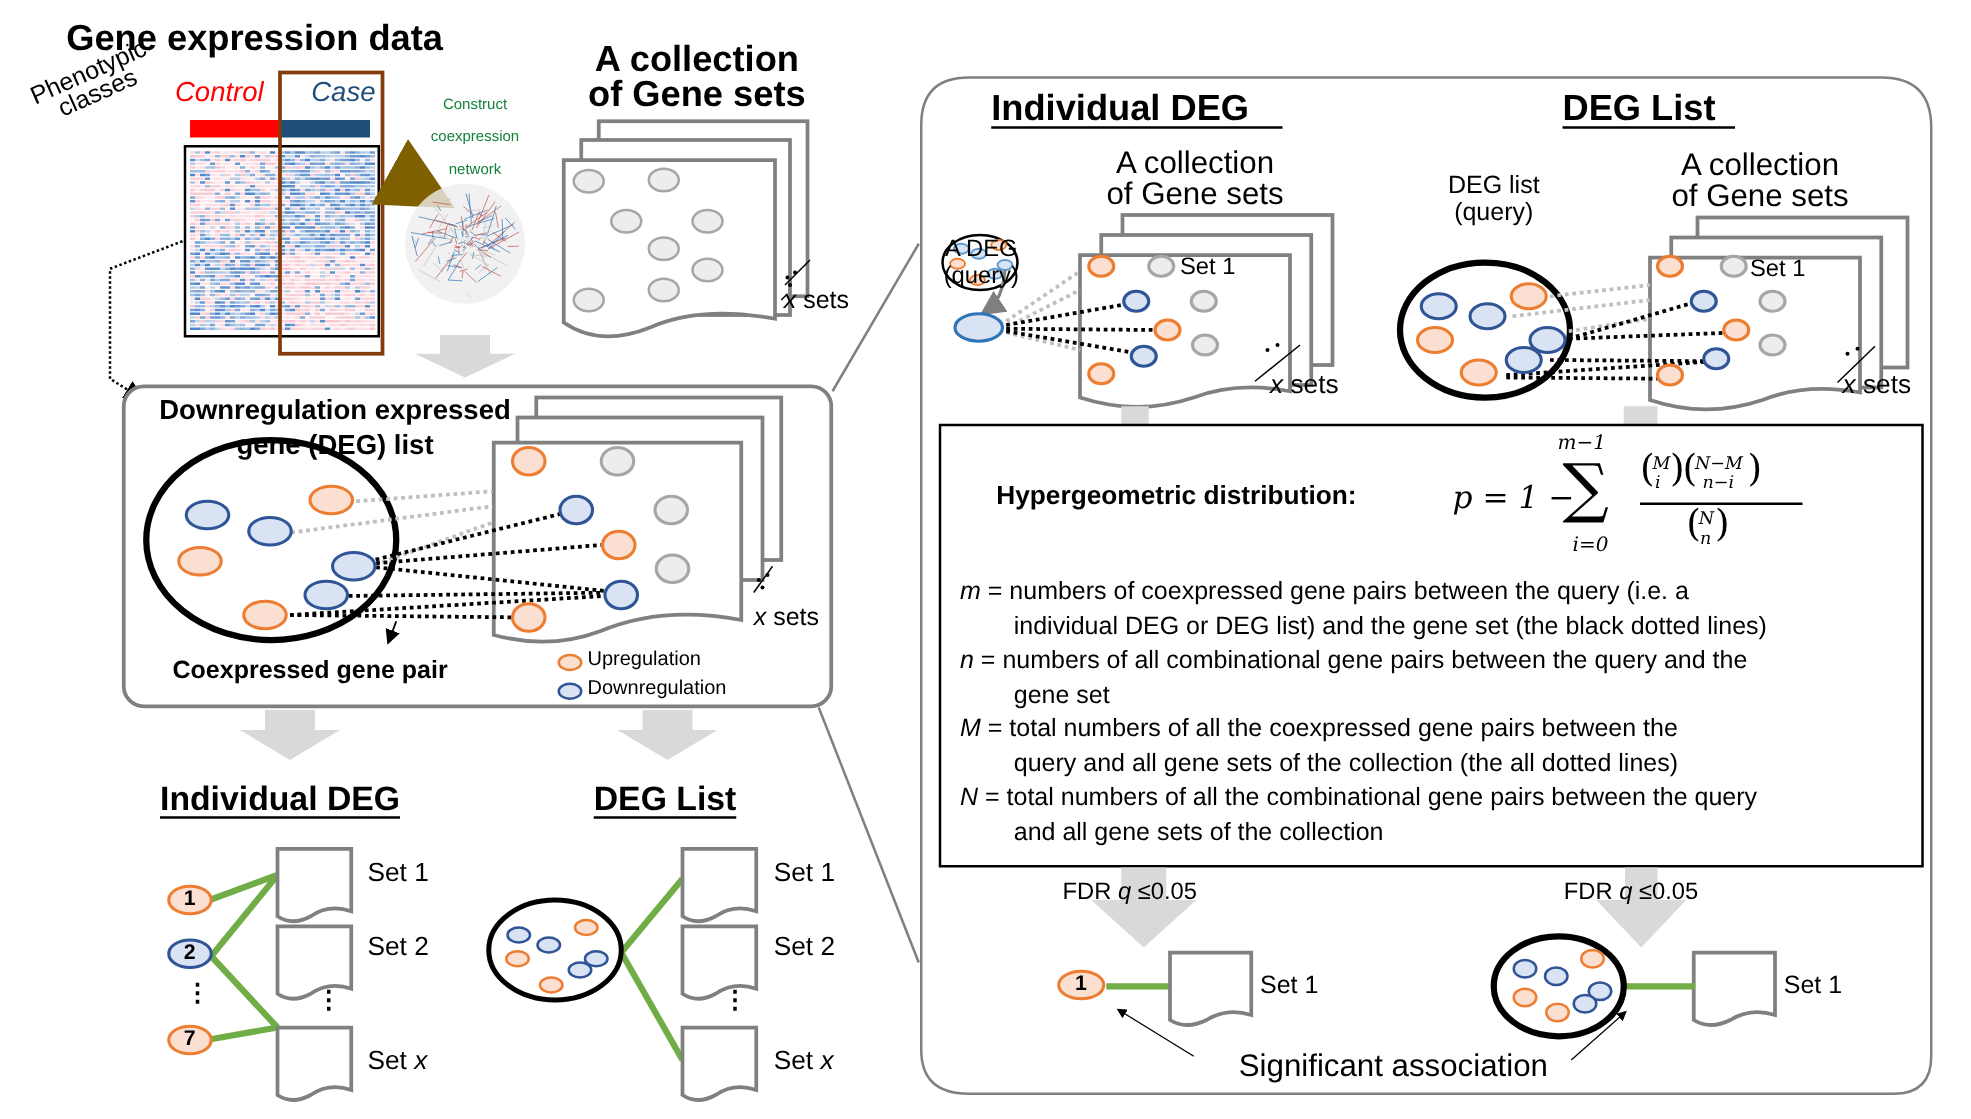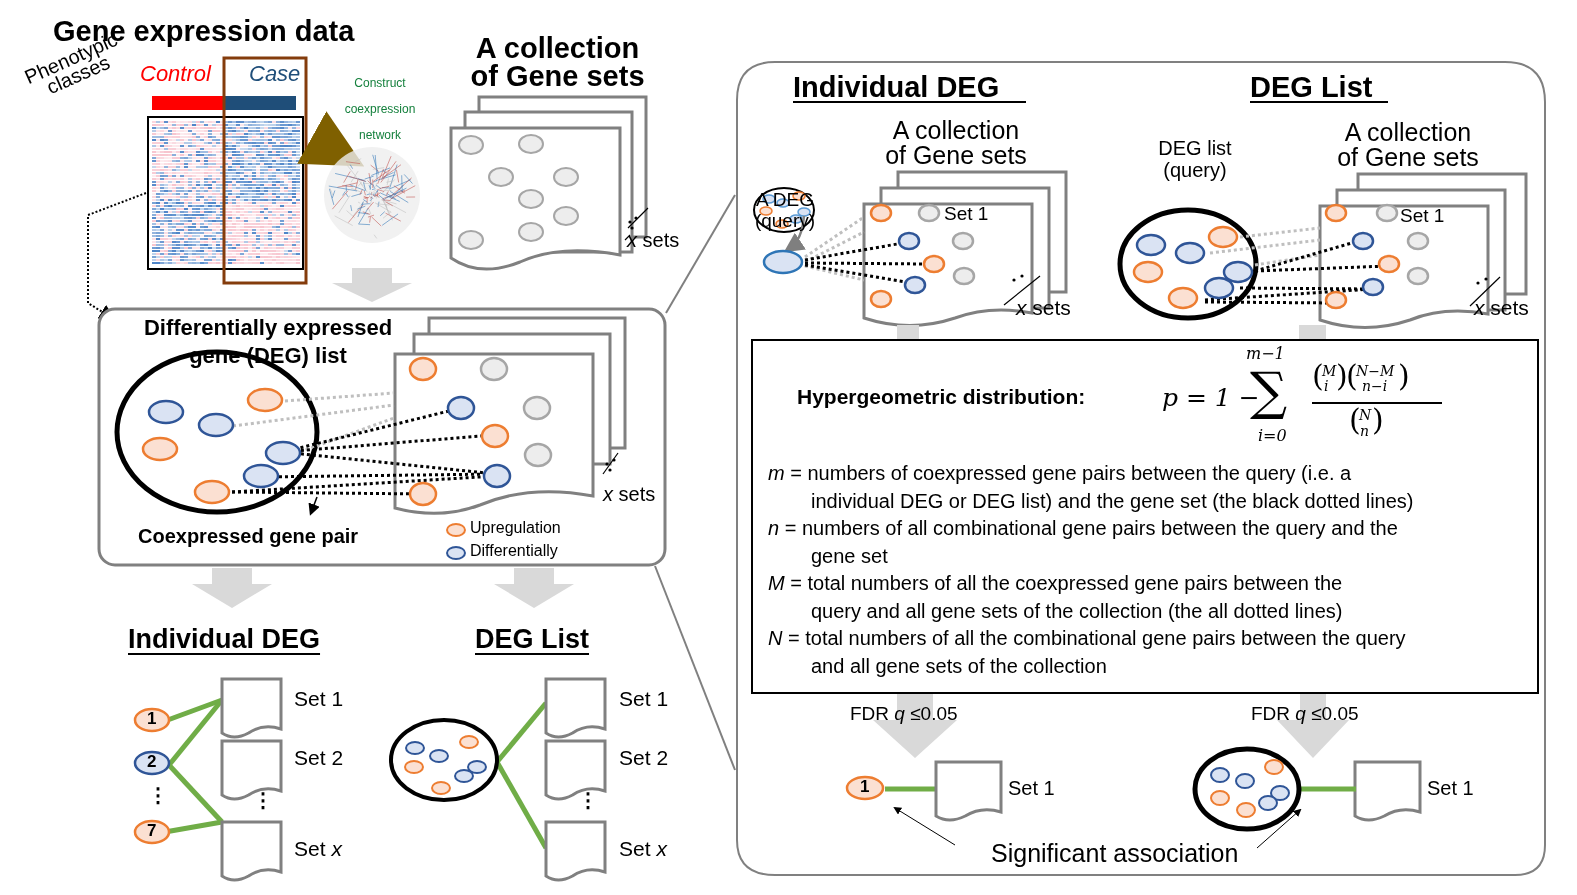--- a/index.html
+++ b/index.html
@@ -2242,27 +2242,27 @@
   <div>coexpression</div>
   <div>network</div>
 </div>
 <div class="t bold c" style="left:455px;top:34px;width:205px;font-size:29px;line-height:28px;">
   <div>A collection</div>
   <div>of Gene sets</div>
 </div>
 <div class="t" style="left:627px;top:230px;font-size:20px;"><span class="it">x</span> <span>sets</span></div>
 
 <div class="t bold c" style="left:118px;top:314px;width:300px;font-size:22px;line-height:28px;">
-  <div>Differentially expressed</div>
+  <div>Downregulation expressed</div>
   <div>gene (DEG) list</div>
 </div>
 <div class="t" style="left:603px;top:484px;font-size:20px;"><span class="it">x</span> <span>sets</span></div>
 <div class="t bold" style="left:138px;top:526px;font-size:20px;">Coexpressed gene pair</div>
 <div class="t" style="left:470px;top:520px;font-size:16px;">Upregulation</div>
-<div class="t" style="left:470px;top:543px;font-size:16px;">Differentially</div>
+<div class="t" style="left:470px;top:543px;font-size:16px;">Downregulation</div>
 
 <div class="t bold u" style="left:128px;top:625px;font-size:27px;">Individual DEG</div>
 <div class="t bold u" style="left:475px;top:625px;font-size:27px;">DEG List</div>
 
 <div class="t bold" style="left:147px;top:710px;font-size:17px;">1</div>
 <div class="t bold" style="left:147px;top:753px;font-size:17px;">2</div>
 <div class="t bold" style="left:148px;top:785px;font-size:20px;">⋮</div>
 <div class="t bold" style="left:147px;top:822px;font-size:17px;">7</div>
 
 <div class="t" style="left:294px;top:688px;font-size:21px;"><span>Set</span> <span>1</span></div>

